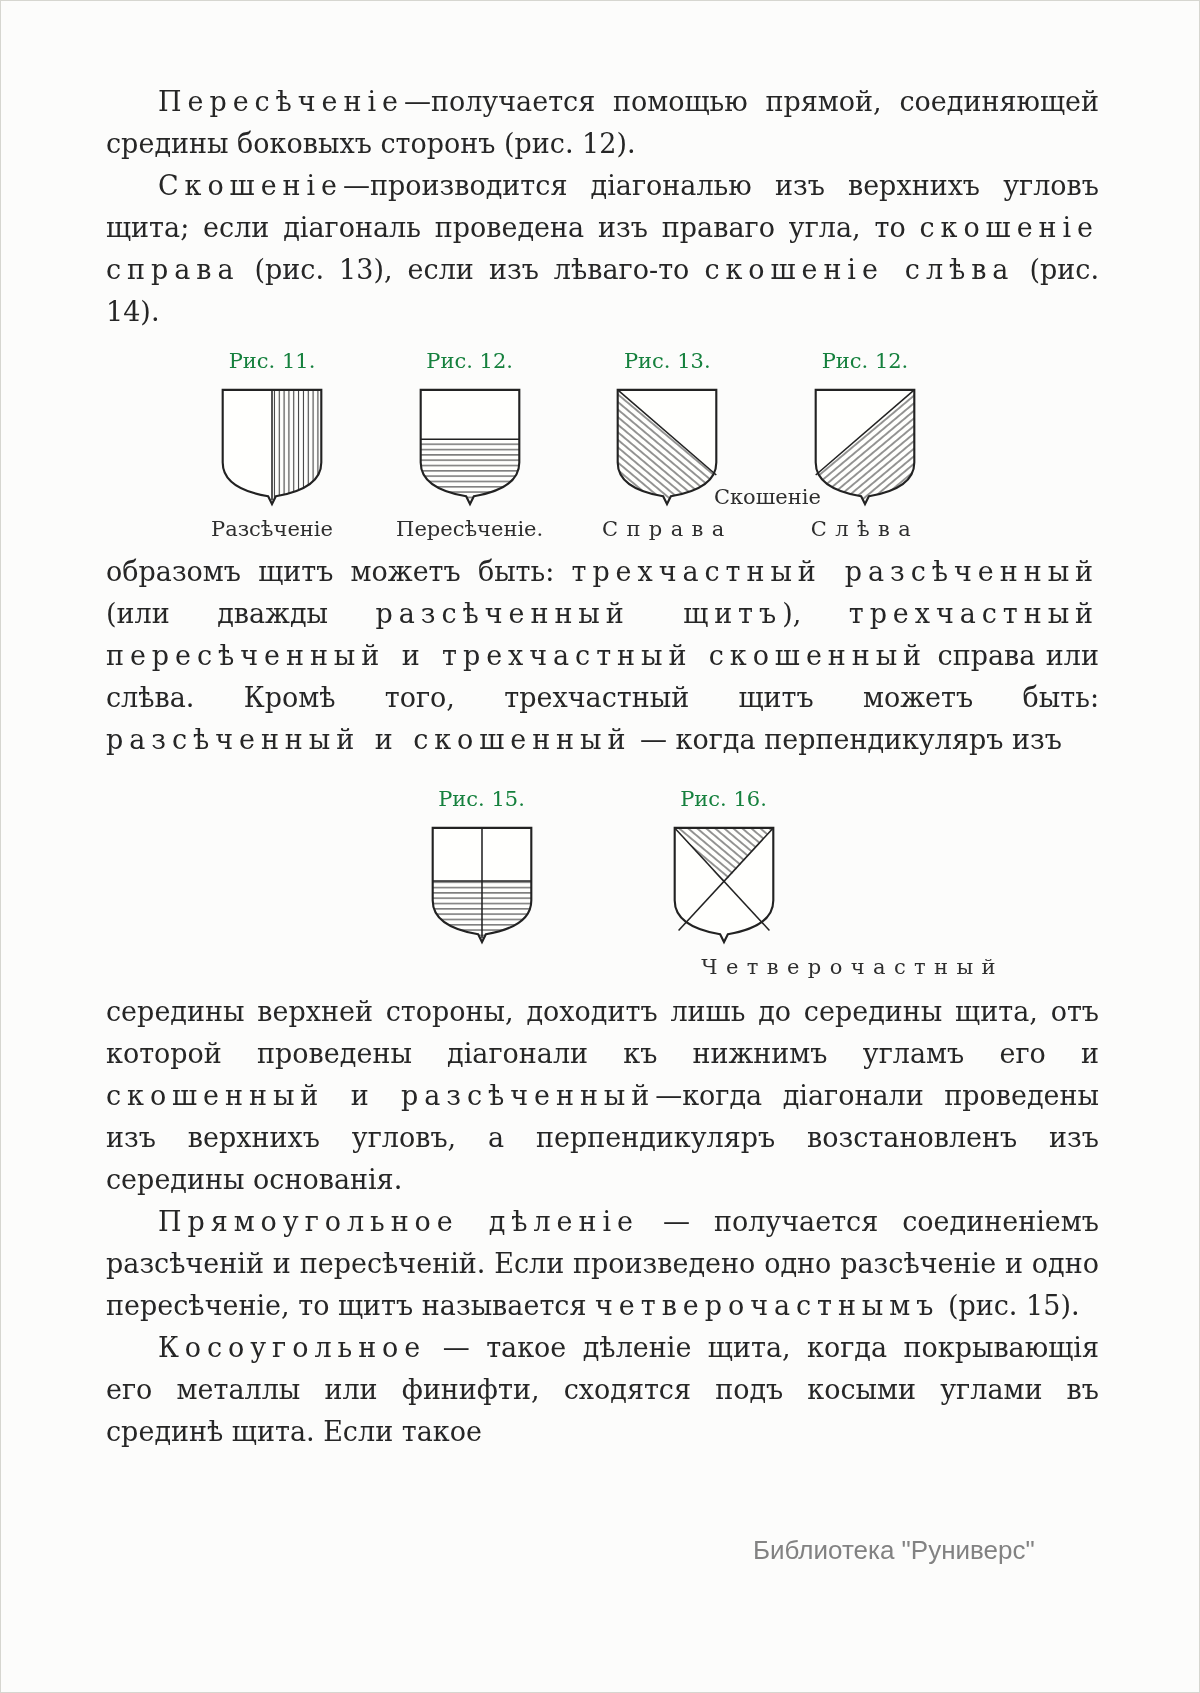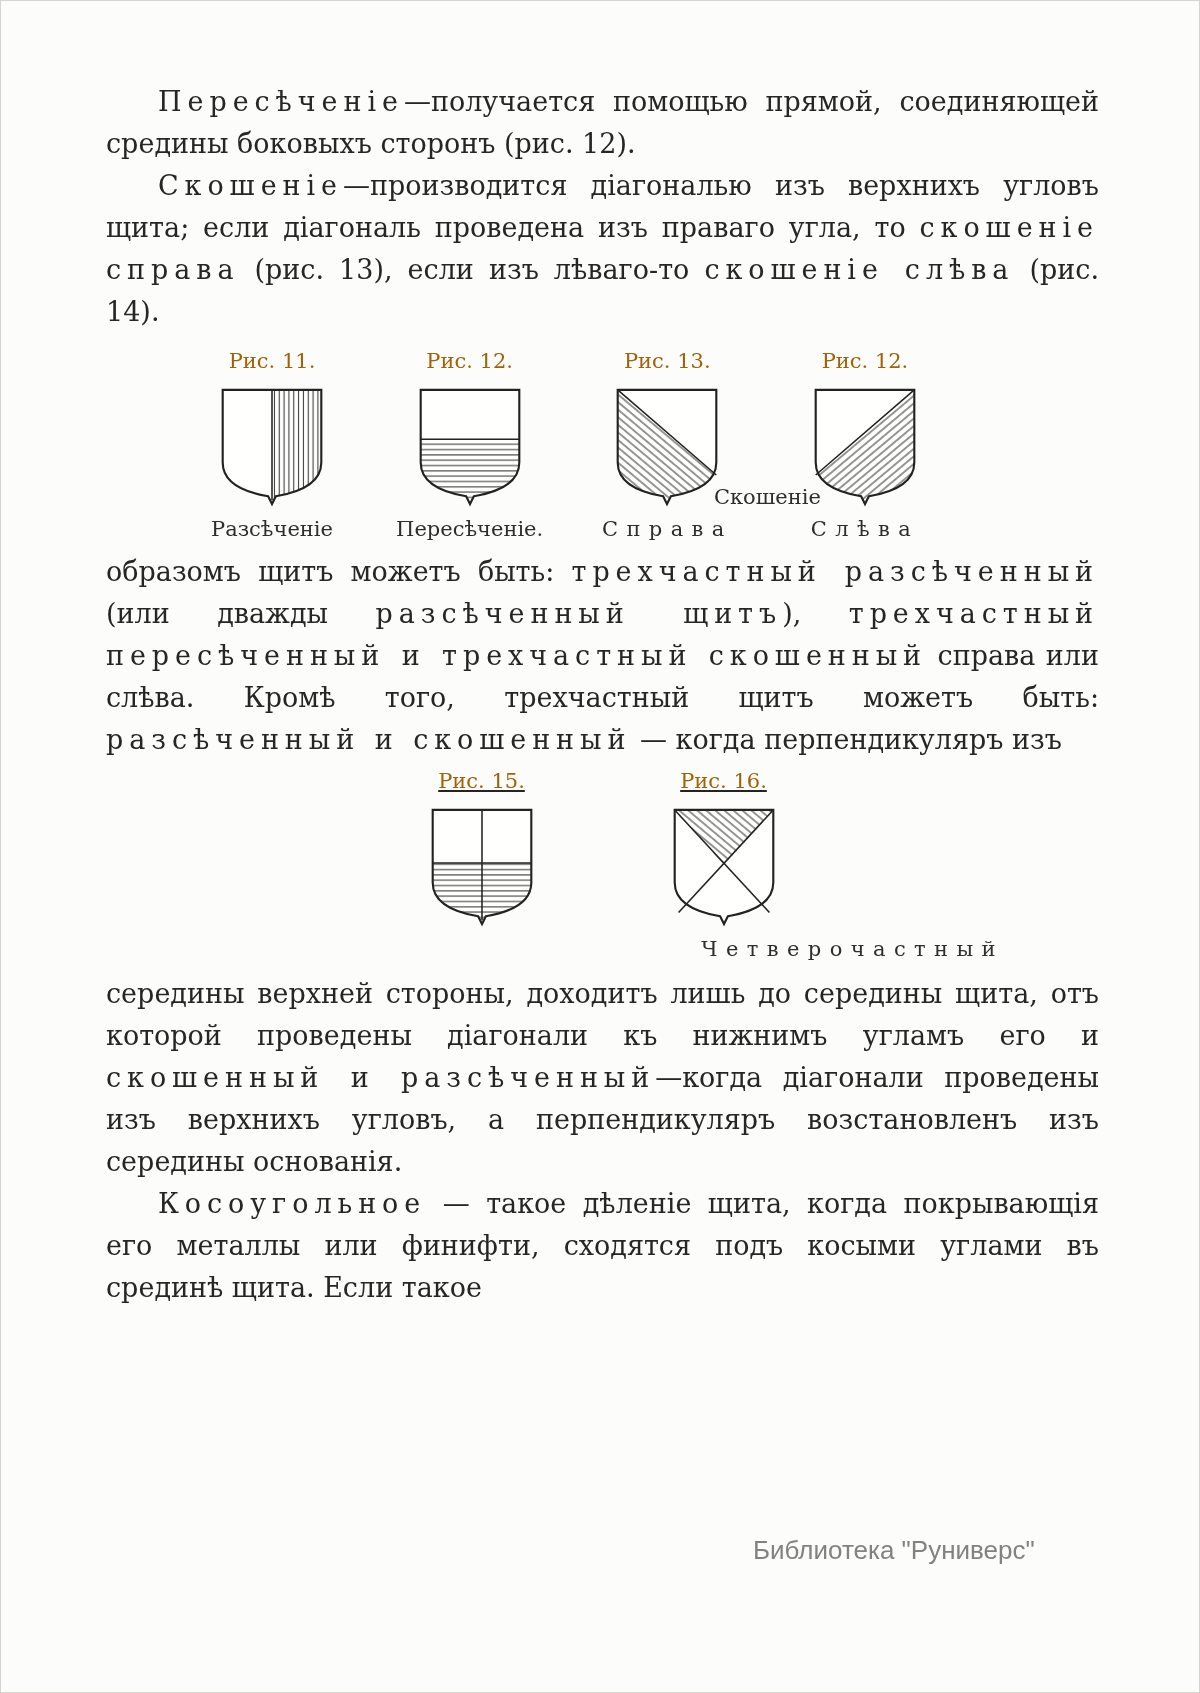--- a/index.html
+++ b/index.html
@@ -31,32 +31,31 @@
   
   .fig-row { display: flex; position: relative; }
   .row1 {
     width: 765px;
     margin: 16px 0 10px 80px;
     justify-content: space-between;
   }
   .row2 {
     justify-content: center;
     gap: 70px;
-    margin-top: 8px;
-    text-decoration: underline;
+    margin-top: 26px;
   }
   .figure {
     width: 172px;
     display: flex;
     flex-direction: column;
     align-items: center;
   }
   .fig-caption {
     font-size: 21px;
-    color: #a16207;
+    color: #15803d;
     margin-bottom: 10px;
     text-align: center;
   }
   .fig-shield { line-height: 0; }
   .fig-label {
     font-size: 21px;
     color: #2e2e2e;
     margin-top: 8px;
     text-align: center;
     white-space: nowrap;
@@ -284,19 +283,20 @@
              <line x1="111" y1="7" x2="13" y2="113" stroke="#222" stroke-width="1.6"></line>
     <path d="M9,7 H111 V82 C111,101 93,112 64,117 L60,125 L56,117 C27,112 9,101 9,82 Z" fill="none" stroke="#222" stroke-width="2.2"></path>
   </svg></div>
           </div>
         </div>
       <div class="row2-label sp2">Четверочастный</div>
     </div>
 
     <div>
         <p class="para"><span>середины верхней стороны, доходитъ лишь до середины щита, отъ которой проведены діагонали къ нижнимъ угламъ его и </span><span class="sp">скошенный и разсѣченный</span><span>—когда діагонали проведены изъ верхнихъ угловъ, а перпендикуляръ возстановленъ изъ середины основанія.</span></p>
+        <p class="para indent"><span class="sp">Прямоугольное дѣленіе</span><span> — получается соединеніемъ разсѣченій и пересѣченій. Если произведено одно разсѣченіе и одно пересѣченіе, то щитъ называется </span><span class="sp">четверочастнымъ</span><span> (рис. 15).</span></p>
         <p class="para indent"><span class="sp">Косоугольное</span><span> — такое дѣленіе щита, когда покрывающія его металлы или финифти, сходятся подъ косыми углами въ срединѣ щита. Если такое</span></p>
       </div>
 
   </div>
 
   <div class="watermark">Библиотека "Руниверс"</div>
 </div>
 
 </body></html>

